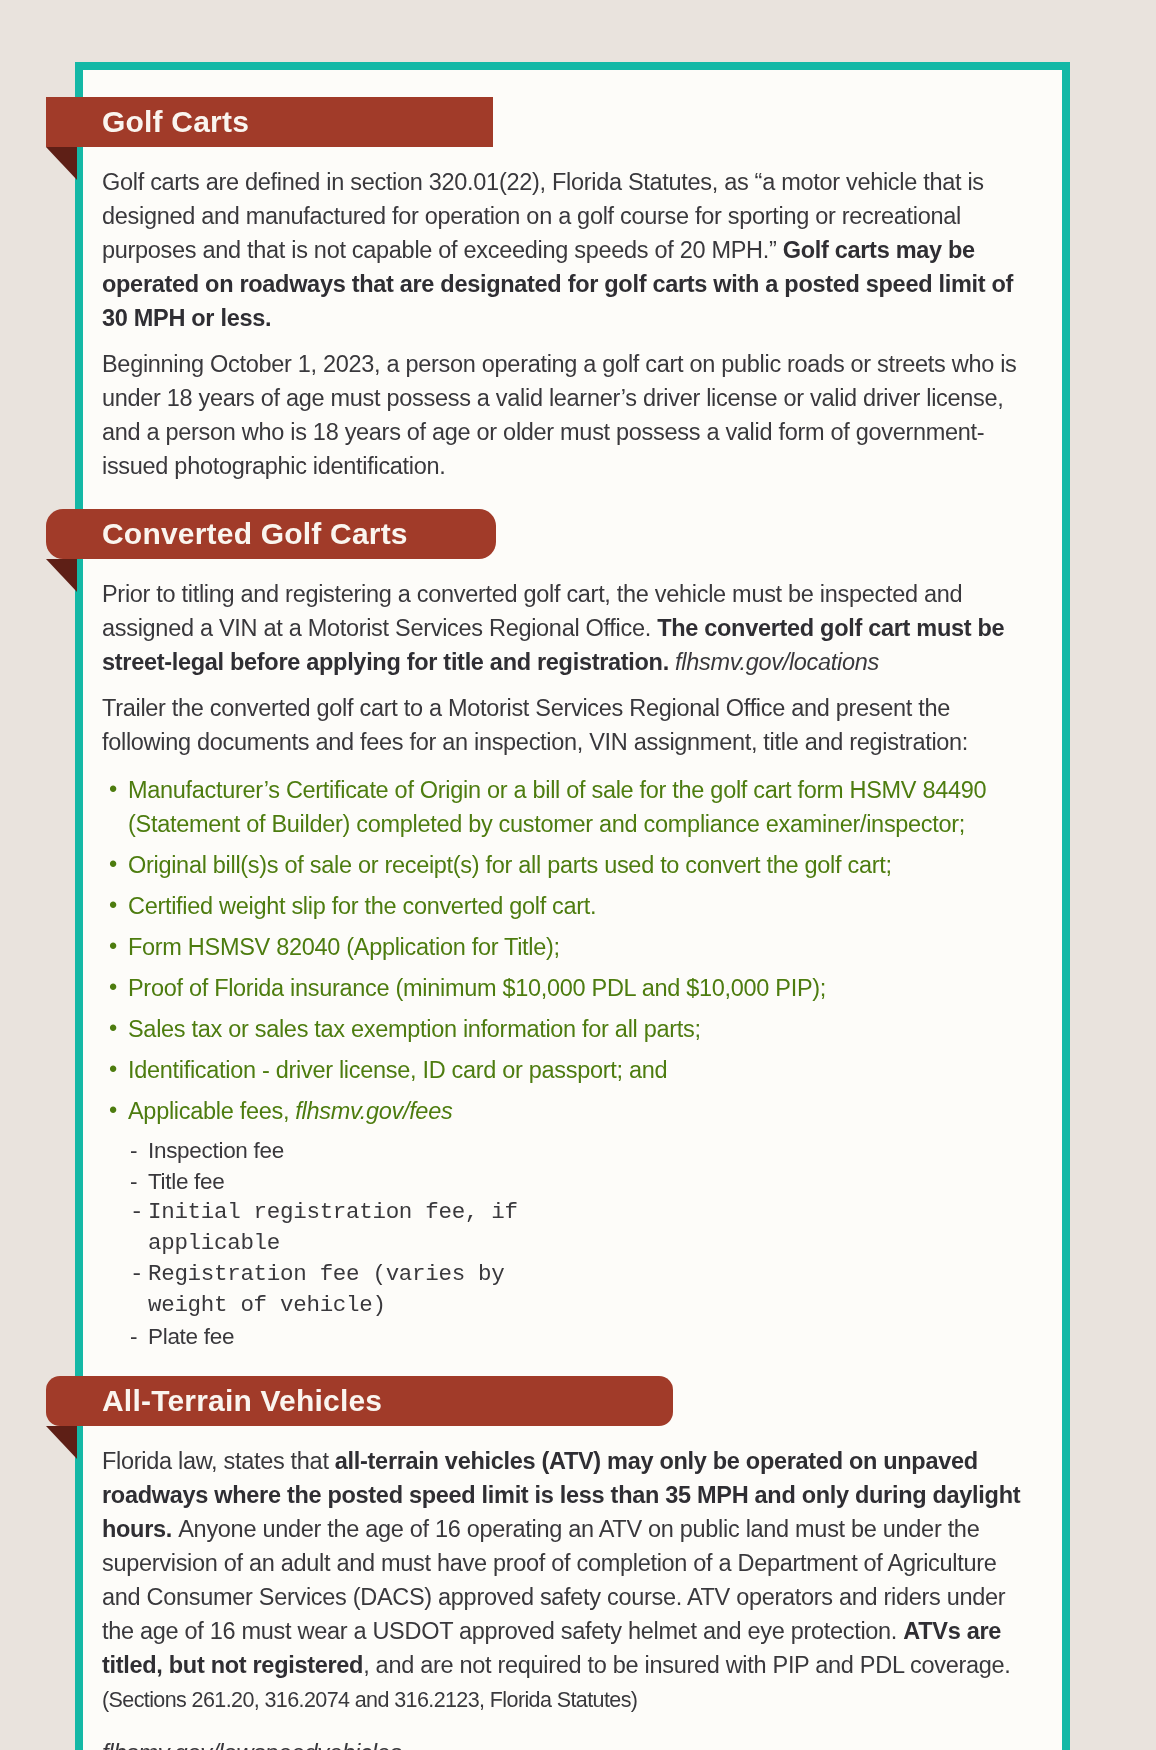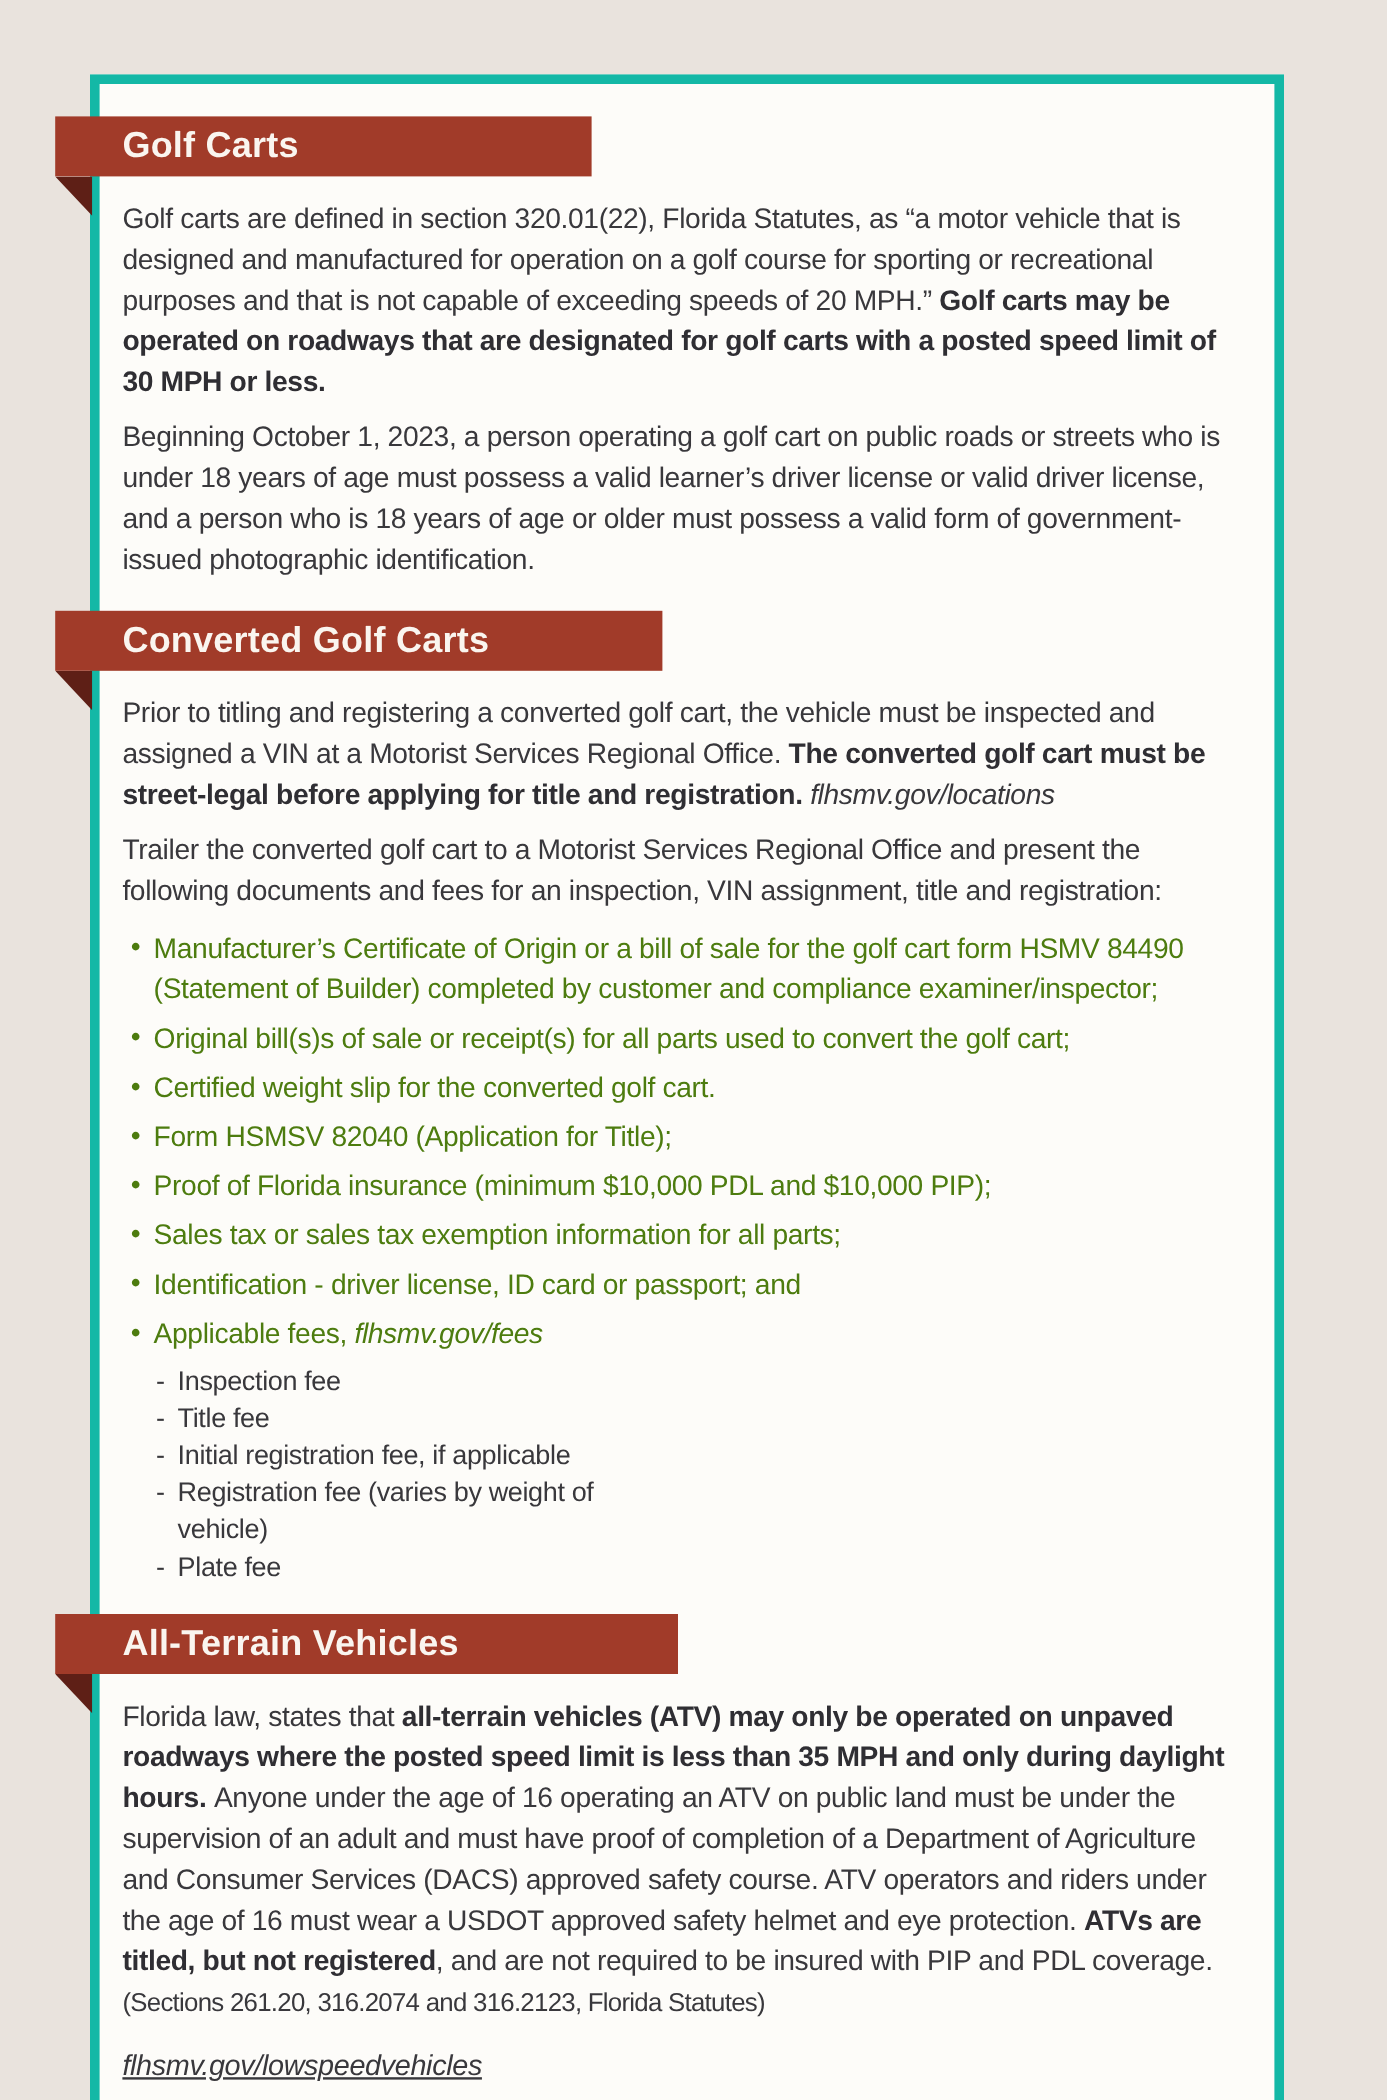--- a/index.html
+++ b/index.html
@@ -10,22 +10,22 @@
 
   .panel {
     position:absolute; left:75px; top:62px; width:995px; min-height:1638px;
     background:#FDFCF9; border:8px solid #14b8a6;
     padding:27px 36px 22px 19px;
   }
 
   
   .ribbon { position:relative; left:-56px; height:50px; background:#A13B29; }
   .r1 { width:447px; }
-  .r2 { width:506px; }
-  .r3 { width:519px; }
+  .r2 { width:450px;border-radius:17px; }
+  .r3 { width:627px;border-radius:14px; }
   .rt {
     font-family:"Liberation Sans", sans-serif;
     font-size:30px; font-weight:bold; color:#FAF5EF;
     line-height:50px; padding-left:56px; letter-spacing:0.2px;
   }
   .fold {
     position:absolute; left:0; top:100%; width:31px; height:33px;
     background:#5E1F16; clip-path:polygon(0 0, 100% 0, 100% 100%);
   }
 
@@ -49,21 +49,21 @@
   .bullets li::before { content:"\2022"; position:absolute; left:7px; top:-1px; }
 
   .fees { display:flex; margin-top:4px; padding-left:28px;flex-direction:column; }
   .fees ul { list-style:none; }
   .fees li {
     position:relative; padding-left:18px;
     font-size:22.5px; line-height:31px; letter-spacing:-0.3px; color:#39383C;
   }
   .fees li::before { content:"-"; position:absolute; left:0; }
   .fees .c1 { width:215px; }
-  .fees .c2 { width:432px; }
+  .fees .c2 { width:432px;font-family:Liberation Mono, monospace; }
   .fees .c3 { flex:1; }
 
   .link-p { margin-top:22px; font-size:24px; font-style:italic; color:#39383C; letter-spacing:-0.3px;text-decoration:underline; }
 </style>
 </head>
 <body>
 
 <div class="stage">
   <div class="panel">
 

